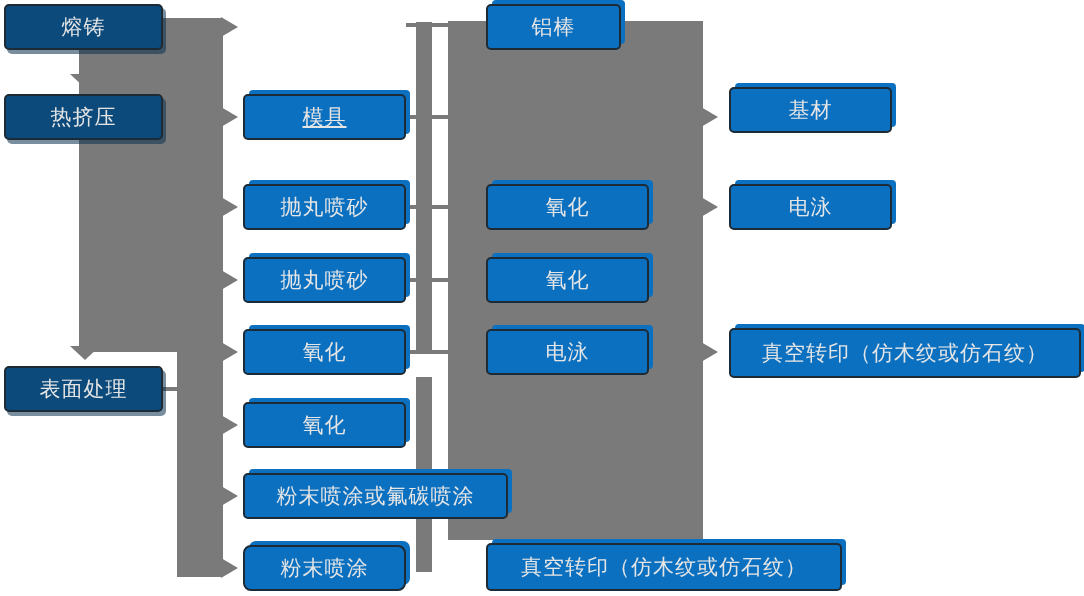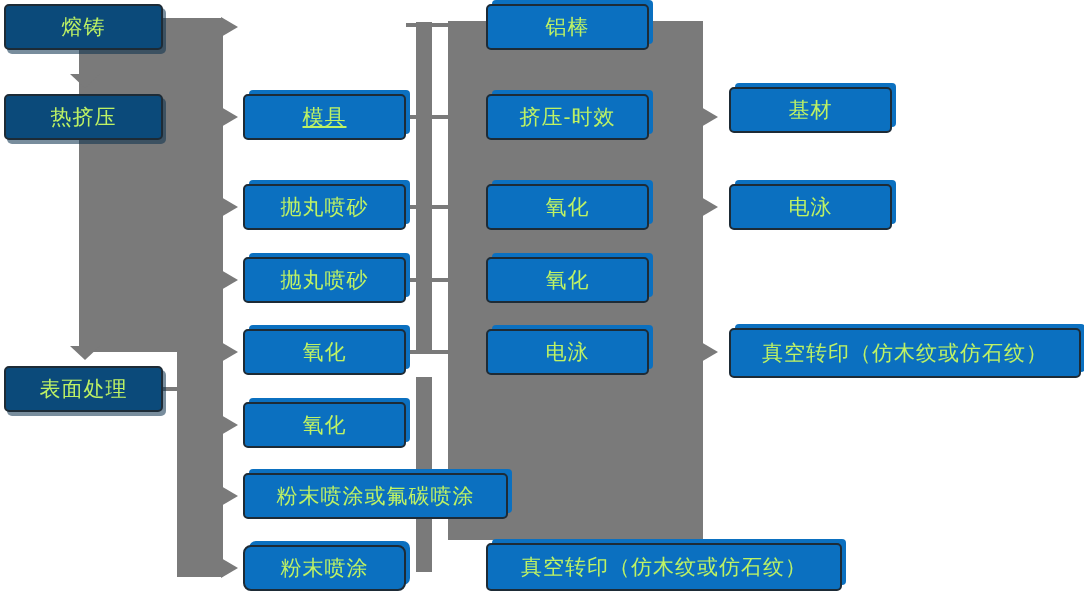--- a/index.html
+++ b/index.html
@@ -6,21 +6,21 @@
   #stage{position:relative;width:1084px;height:596px;background:#ffffff;overflow:hidden;
          font-family:"Liberation Sans","DejaVu Sans",sans-serif;}
   .c{position:absolute;background:#7a7a7a;}
   .ar{position:absolute;width:0;height:0;
       border-top:10px solid transparent;border-bottom:10px solid transparent;
       border-left:17px solid #7a7a7a;}
   .ad{position:absolute;width:0;height:0;
       border-left:15px solid transparent;border-right:15px solid transparent;
       border-top:14px solid #7a7a7a;}
   .node{position:absolute;display:flex;align-items:center;justify-content:center;
-        color:#bef264;font-size:21px;letter-spacing:1px;white-space:nowrap;
+        color:#e5e5e5;font-size:21px;letter-spacing:1px;white-space:nowrap;
         border:2px solid #1d2b36;border-radius:5px;box-sizing:border-box;}
   .stageBox{background:#0b4a7a;box-shadow:3px 4px 0 rgba(9,48,77,.55);}
   .proc{background:#0b70c0;box-shadow:5px -5px 0 -1px #0b70c0;}
 </style>
 </head>
 <body>
 
 <div id="stage">
 
   <div class="c" style="left:79px;top:18px;width:144px;height:334px;"></div>
@@ -56,22 +56,21 @@
   <div class="node stageBox" style="left:4px;top:366px;width:159px;height:46px;">表面处理</div>
 
   <div class="node proc" style="left:243px;top:94px;width:163px;height:46px;text-decoration:underline;">模具</div>
   <div class="node proc" style="left:243px;top:184px;width:163px;height:46px;">抛丸喷砂</div>
   <div class="node proc" style="left:243px;top:257px;width:163px;height:46px;">抛丸喷砂</div>
   <div class="node proc" style="left:243px;top:329px;width:163px;height:46px;">氧化</div>
   <div class="node proc" style="left:243px;top:402px;width:163px;height:46px;">氧化</div>
   <div class="node proc" style="left:243px;top:473px;width:265px;height:46px;">粉末喷涂或氟碳喷涂</div>
   <div class="node proc" style="left:243px;top:545px;width:163px;height:46px;border-radius:8px;">粉末喷涂</div>
 
-  <div class="node proc" style="left:486px;top:4px;width:163px;height:46px;">铝棒</div>
-  <div class="node proc" style="left:486px;top:94px;width:163px;height:46px;">挤压-时效</div>
+  <div class="node proc" style="left:486px;top:4px;width:135px;height:46px;">铝棒</div>
   <div class="node proc" style="left:486px;top:184px;width:163px;height:46px;">氧化</div>
   <div class="node proc" style="left:486px;top:257px;width:163px;height:46px;">氧化</div>
   <div class="node proc" style="left:486px;top:329px;width:163px;height:46px;">电泳</div>
   <div class="node proc" style="left:486px;top:543px;width:356px;height:48px;">真空转印（仿木纹或仿石纹）</div>
 
   <div class="node proc" style="left:729px;top:87px;width:163px;height:46px;">基材</div>
   <div class="node proc" style="left:729px;top:184px;width:163px;height:46px;">电泳</div>
   <div class="node proc" style="left:729px;top:328px;width:352px;height:50px;">真空转印（仿木纹或仿石纹）</div>
 
 </div>

